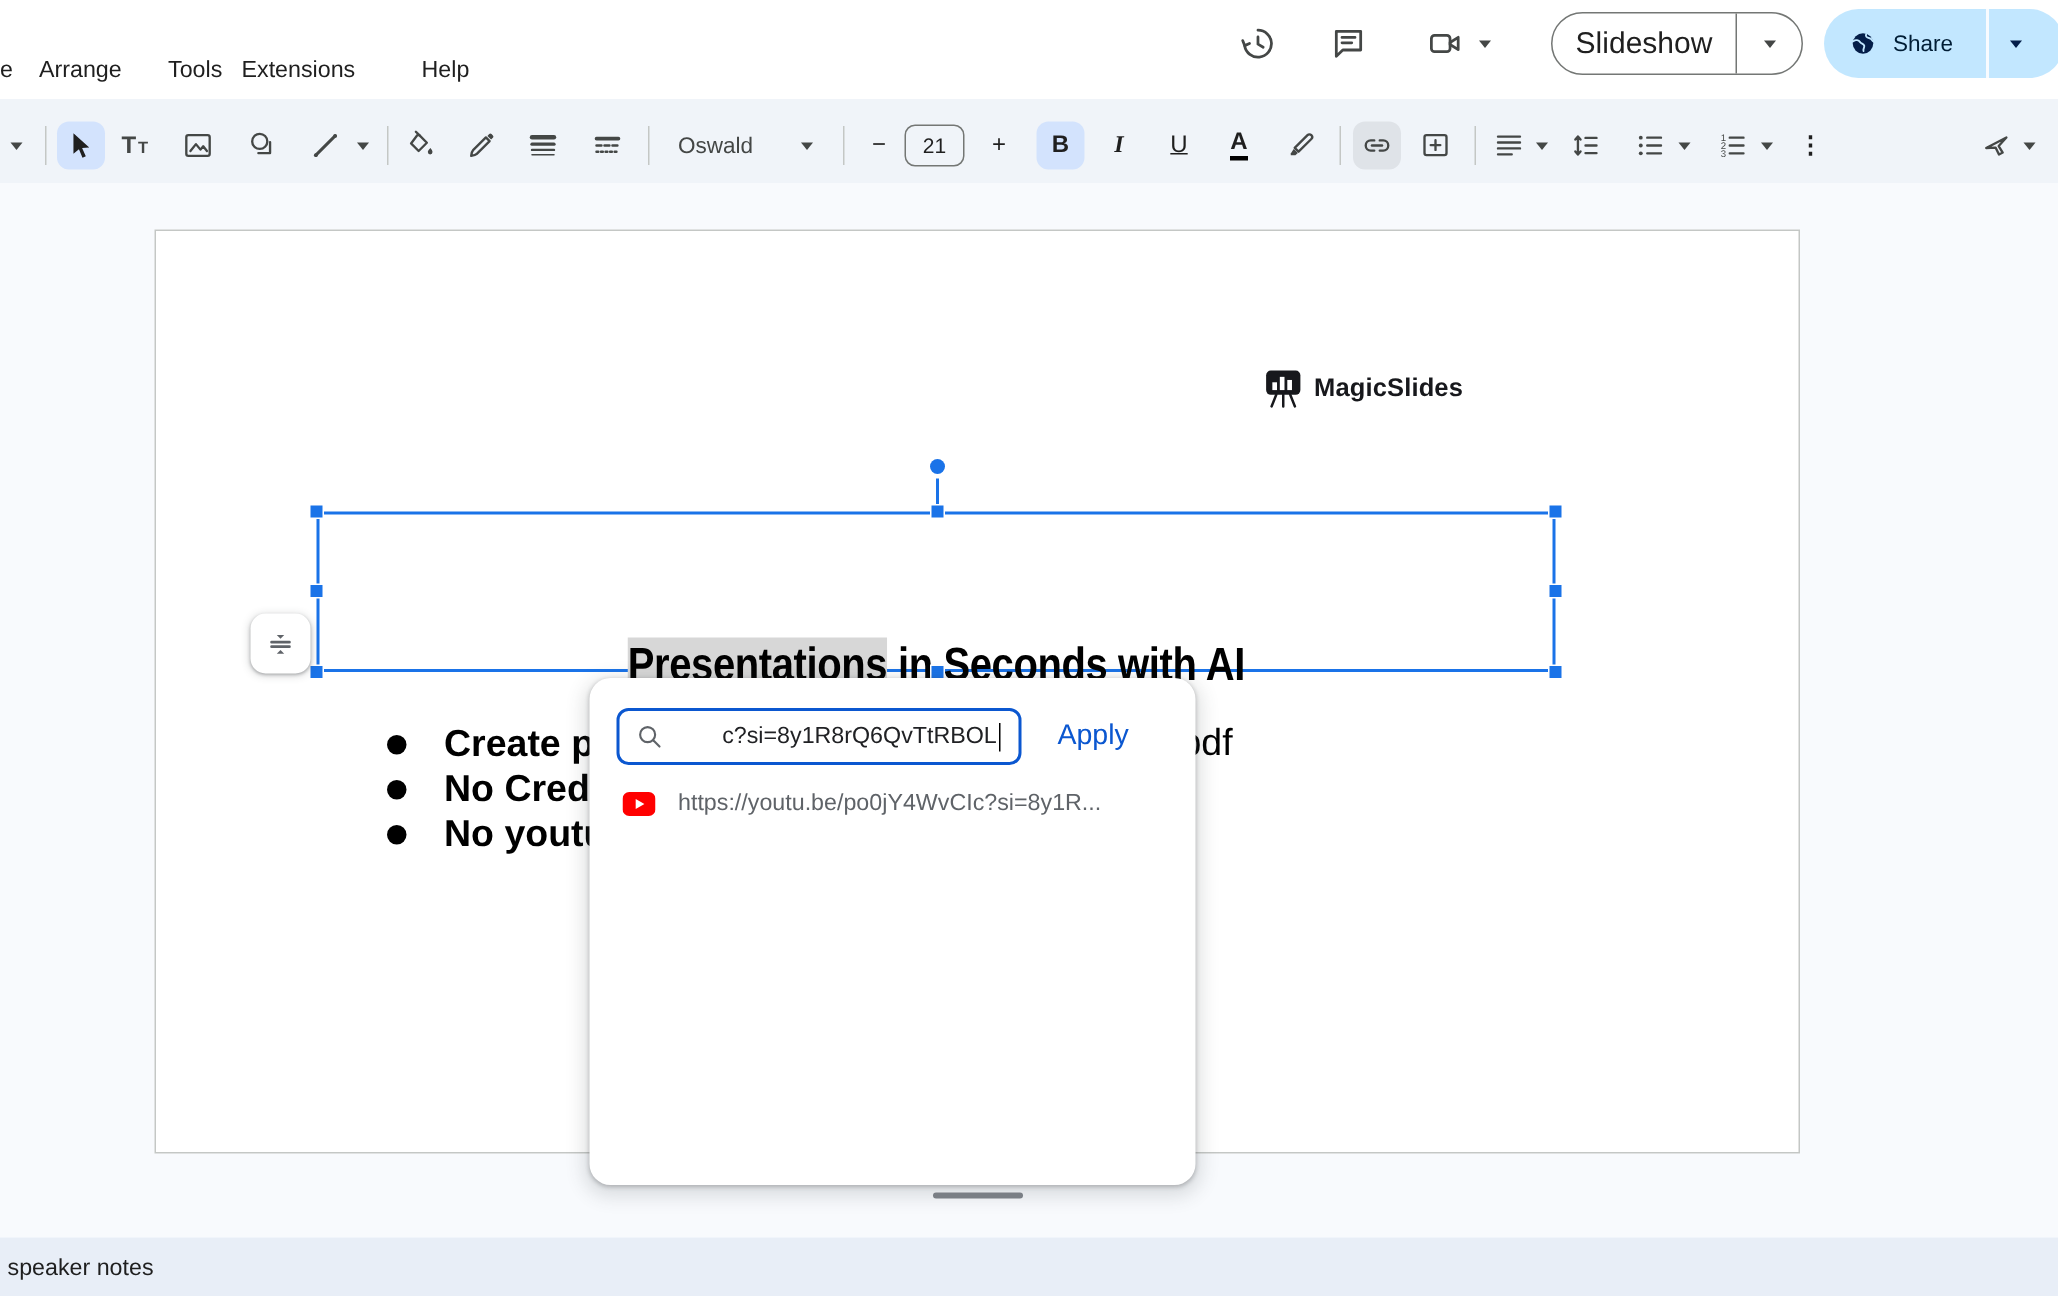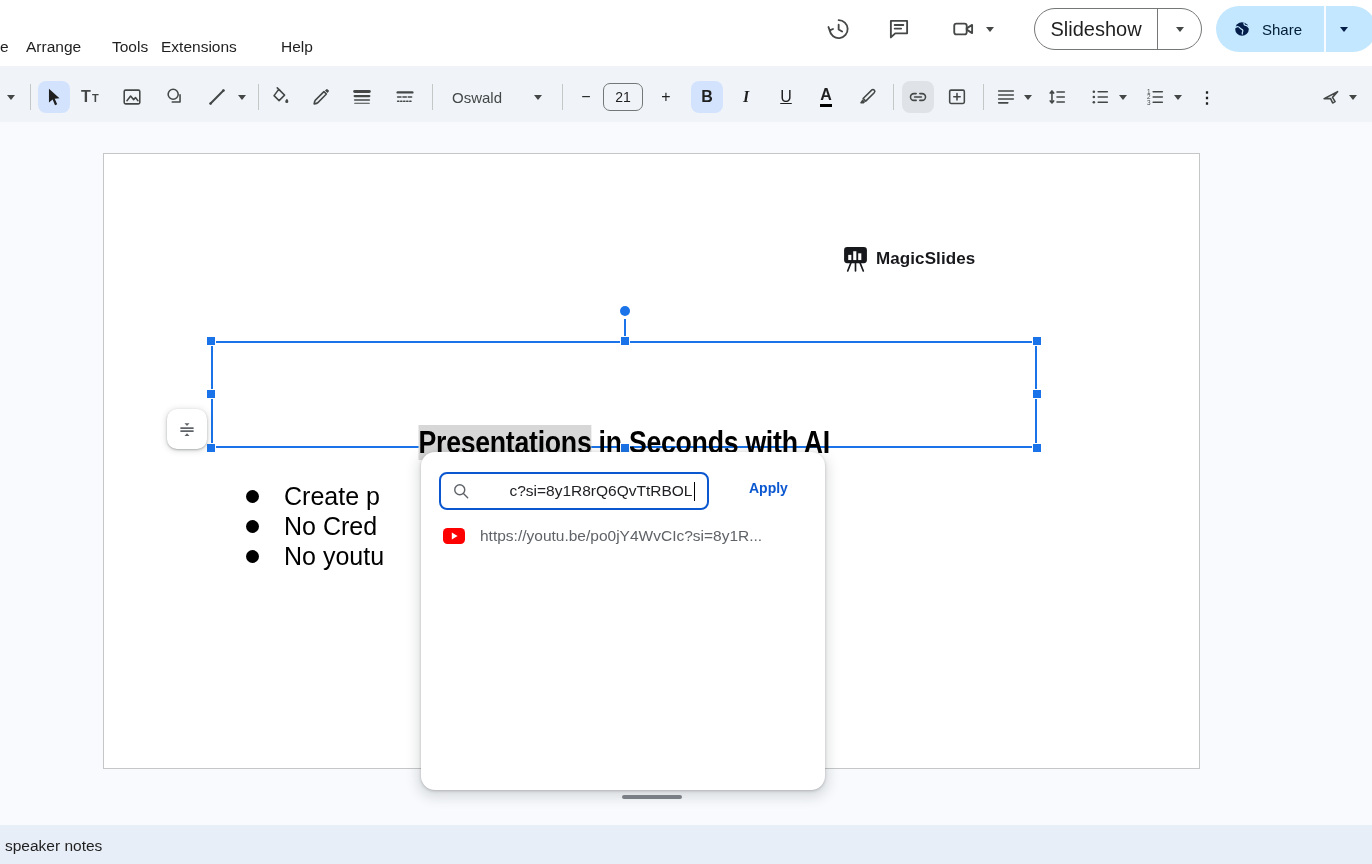--- a/index.html
+++ b/index.html
@@ -50,34 +50,34 @@
   .rot-line { position:absolute; left:624px; top:319px; width:2px; height:22px; background:#1a73e8; z-index:3; }
   .rot-handle { position:absolute; left:620px; top:306px; width:10px; height:10px; border-radius:50%; background:#1a73e8; z-index:3; }
   .titlewrap { position:absolute; left:213px; top:343px; width:822px; height:126px; display:flex; align-items:flex-end; justify-content:center; padding-bottom:8px; z-index:2; }
   .titletext { display:inline-block; transform:scaleX(.86); transform-origin:center bottom; font-size:31px; font-weight:700; color:#000; white-space:nowrap; letter-spacing:-.3px; }
   .titletext .hl { background:#d7d7d7; }
 
   .autofit { position:absolute; left:167px; top:409px; width:40px; height:40px; background:#fff; border-radius:10px;
              box-shadow:0 1px 2px rgba(60,64,67,.3), 0 1px 6px rgba(60,64,67,.25); display:flex; align-items:center; justify-content:center; z-index:4; }
 
   
-  .bullets { position:absolute; left:246px; top:481px; z-index:2; }
+  .bullets { position:absolute; left:258px; top:481px; z-index:2;font-weight:bold; }
   .brow { display:flex; align-items:center; height:30px; }
   .brow .dot { width:13px; height:13px; border-radius:50%; background:#000; margin-right:25px; }
   .brow .btx { font-size:25px; color:#000; white-space:nowrap; }
   .btail { position:absolute; left:787px; top:481px; font-size:25px; color:#000; z-index:2; }
 
   
   .dialog { position:absolute; left:393px; top:452px; width:404px; height:338px; background:#fff; border-radius:14px;
-            box-shadow:0 1px 3px rgba(60,64,67,.3), 0 4px 12px 4px rgba(60,64,67,.15); z-index:10;margin-left:28px; }
+            box-shadow:0 1px 3px rgba(60,64,67,.3), 0 4px 12px 4px rgba(60,64,67,.15); z-index:10; }
   .search-field { position:absolute; left:18px; top:20px; width:270px; height:38px; border:2px solid #0b57d0; border-radius:8px;
                   display:flex; align-items:center; padding:0 12px 0 10px; }
   .search-field .val { margin-left:auto; font-size:15.5px; color:#202124; white-space:nowrap; overflow:hidden; }
   .tcursor { width:1.5px; height:19px; background:#000; margin-left:1px; }
-  .apply { position:absolute; left:328px; top:28px; font-size:14px; font-weight:700; color:#0b57d0; background:none; border:none; cursor:pointer; font-family:inherit; }
+  .apply { position:absolute; left:312px; top:28px; font-size:19px; font-weight:400; color:#0b57d0; background:none; border:none; cursor:pointer; font-family:inherit; }
   .suggestion { position:absolute; left:22px; top:75px; width:360px; display:flex; align-items:center; gap:15px; }
   .suggestion .url { font-size:15.5px; color:#5f6368; white-space:nowrap; overflow:hidden; }
   .drag-handle { position:absolute; left:622px; top:795px; width:60px; height:4px; border-radius:2px; background:#7a7f85; z-index:11; }
 </style>
 </head>
 <body>
 
 <div class="screen">
 
   <div class="topbar">

